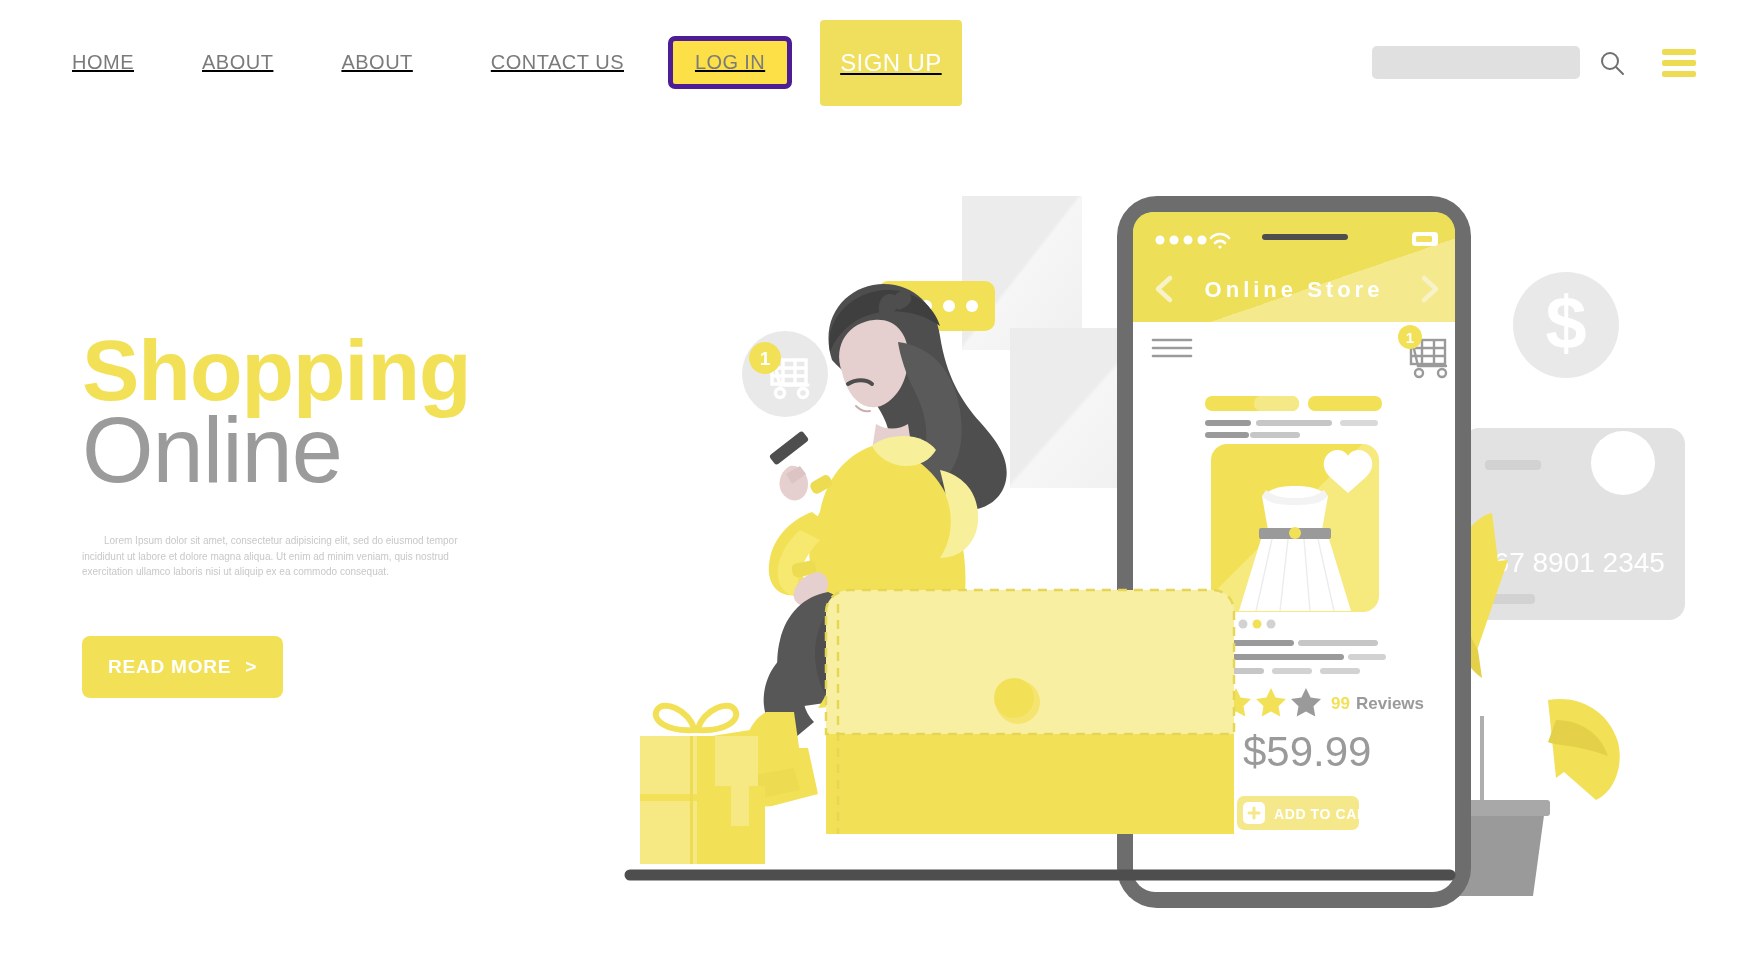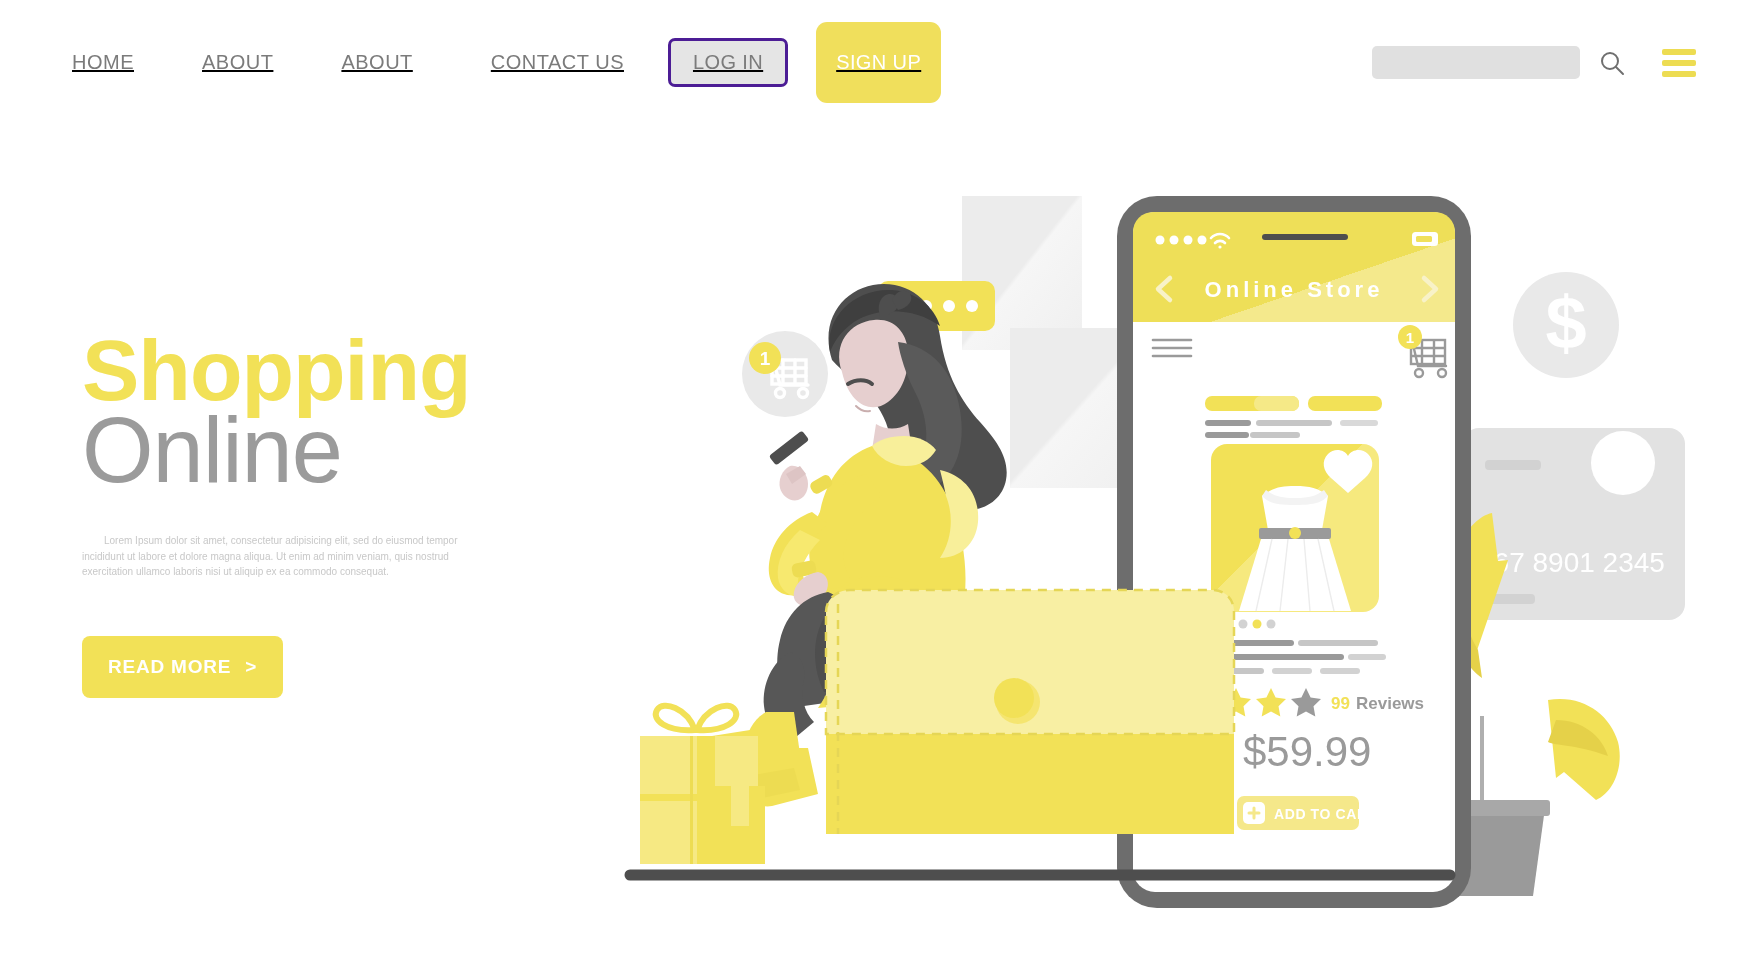--- a/index.html
+++ b/index.html
@@ -21,31 +21,31 @@
   .nav-link {
     font-size: 20px; letter-spacing: .5px;
     color: #7b7b7b; text-decoration: none;
     white-space: nowrap;
   }
   .nav-link.home    { margin-right: 68px; }
   .nav-link.about   { margin-right: 68px; }
   .nav-link.news    { margin-right: 78px; }
   .nav-link.contact { margin-right: 44px; }
   .btn-login {
-    border: 3px solid #4c1d95; border-radius: 7px;
-    background: #e5e5e5; color: #7b7b7b;
+    border: 5px solid #4c1d95; border-radius: 7px;
+    background: #fde047; color: #7b7b7b;
     font-size: 20px; letter-spacing: .4px;
     padding: 10px 22px; margin-right: 28px;
     font-family: "Liberation Sans", sans-serif;
     cursor: pointer; white-space: nowrap;
   }
   .btn-signup {
-    border: none; border-radius: 11px;
+    border: none; border-radius: 4px;
     background: #f0df5c; color: #ffffff;
-    font-size: 20px; letter-spacing: .4px; font-weight: 400;
+    font-size: 24px; letter-spacing: .4px; font-weight: 400;
     padding: 29px 20px; cursor: pointer; white-space: nowrap;
     font-family: "Liberation Sans", sans-serif;
   }
   .nav-right {
     margin-left: auto; margin-right: 42px;
     display: flex; align-items: center;
   }
   .search-input {
     width: 208px; height: 33px;
     background: #e0e0e0; border: none; border-radius: 5px;

